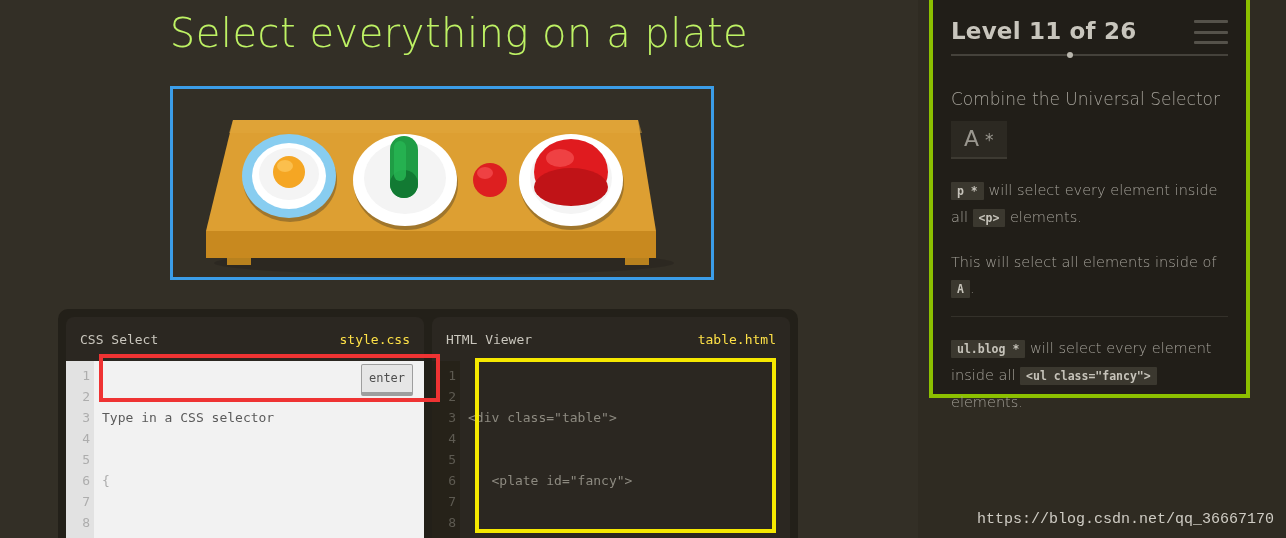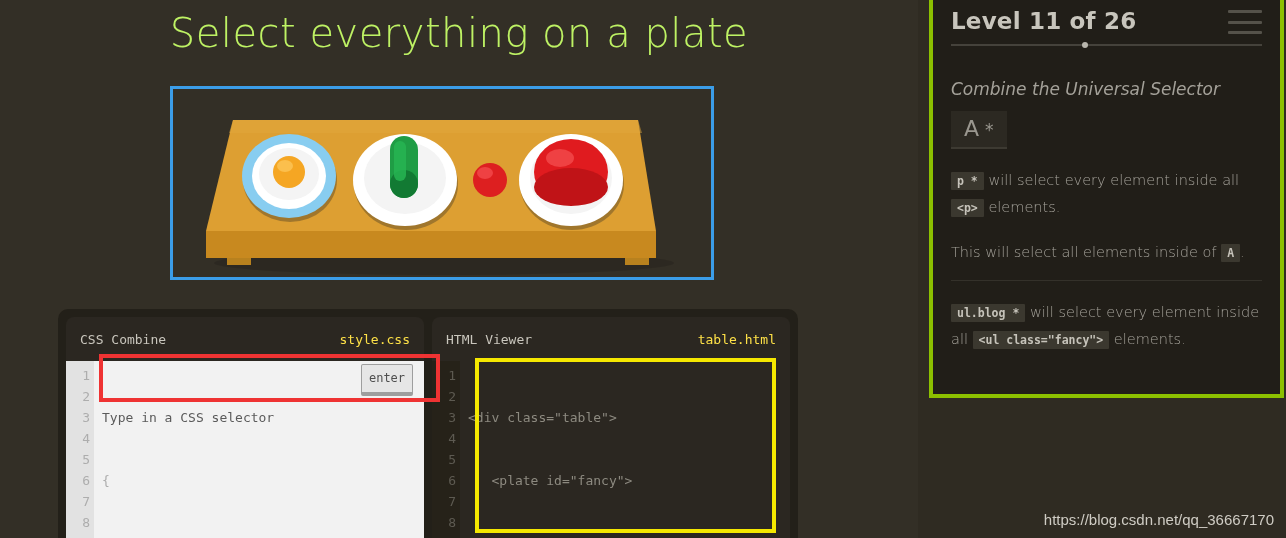--- a/index.html
+++ b/index.html
@@ -168,27 +168,27 @@
     border: 4px solid #f5e800;
     box-sizing: border-box;
     pointer-events: none;
     z-index: 40;
   }
 
   
   #level-panel {
     position: absolute;
     left: 929px; top: 0;
-    width: 355px;
+    width: 321px;
     height: 398px;
     background: #211e18;
     border: 4px solid #8cc000;
     border-top: none;
     box-sizing: border-box;
-    padding: 0 18px;
+    padding: 10px 18px;
   }
 
   #level-header {
     display: flex;
     align-items: center;
     justify-content: space-between;
     padding-top: 8px;
   }
   #level-title {
     font-size: 23px;
@@ -226,21 +226,20 @@
     height: 6px;
     border-radius: 50%;
     background: #b9b6ad;
   }
 
   #lesson-heading {
     margin-top: 33px;
     font-size: 17px;
     color: #a4a199;
     font-weight: 300;
-    font-style: italic;
   }
 
   #selector-example {
     display: inline-block;
     margin-top: 12px;
     background: #2c2922;
     border-bottom: 2px solid #3d3a32;
     padding: 5px 13px 6px 13px;
     font-size: 22px;
     color: #9a978f;
@@ -273,21 +272,21 @@
     margin-top: 14px;
   }
 
   
   #watermark {
     position: absolute;
     right: 12px;
     bottom: 10px;
     font-size: 15px;
     color: #cfccc4;
-    font-family: Liberation Sans, sans-serif;
+    font-family: Liberation Mono, monospace;
   }
 </style>
 </head>
 <body>
 
 <div id="stage">
 
   <div id="page-title">Select everything on a plate</div>
 
   <svg id="table-illustration" viewBox="0 0 918 538" preserveAspectRatio="none" xmlns="http://www.w3.org/2000/svg">
@@ -329,21 +328,21 @@
     <ellipse cx="571" cy="187" rx="37" ry="19" fill="#c01317"></ellipse>
     <ellipse cx="560" cy="158" rx="14" ry="9" fill="#ef4143"></ellipse>
   </svg>
 
   <div id="plate-scene-highlight"></div>
 
   <div id="editors">
 
     <div id="css-pane" class="editor-pane">
       <div class="pane-header">
-        <span class="pane-title">CSS Combine</span>
+        <span class="pane-title">CSS Select</span>
         <span class="pane-file">style.css</span>
       </div>
       <div class="pane-body">
         <div class="gutter">
           <div>1</div>
           <div>2</div>
           <div>3</div>
           <div>4</div>
           <div>5</div>
           <div>6</div>

